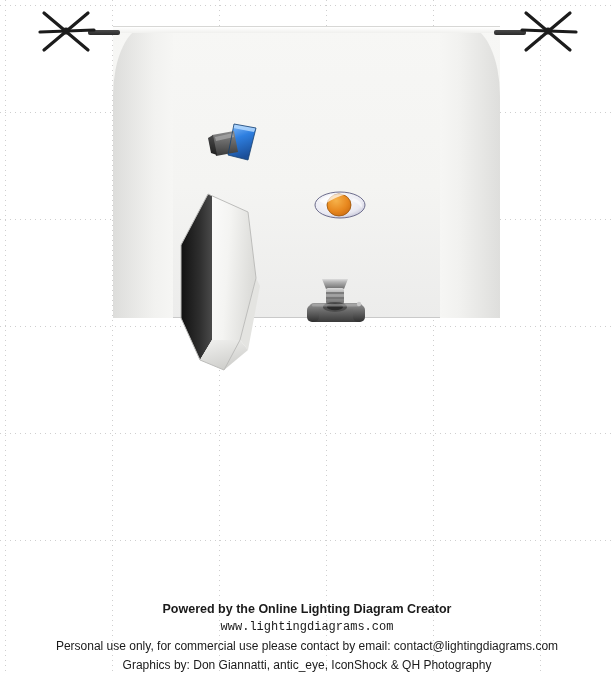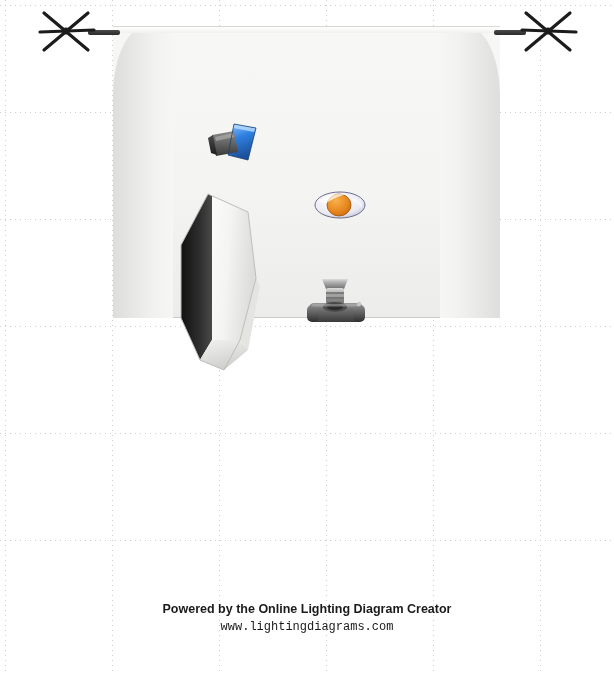--- a/index.html
+++ b/index.html
@@ -333,15 +333,17 @@
 
       <rect x="9" y="27" width="48" height="2.4" rx="1.2" fill="#b5b5b5" opacity="0.55"></rect>
 
       <circle cx="56" cy="27" r="2.2" fill="#c9c9c9"></circle>
     </svg>
   </div>
 
   <div class="footer">
     <div class="line1">Powered by the Online Lighting Diagram Creator</div>
     <div class="line2">www.lightingdiagrams.com</div>
+    <div class="line3">Personal use only, for commercial use please contact by email: contact@lightingdiagrams.com</div>
+    <div class="line4">Graphics by: Don Giannatti, antic_eye, IconShock &amp; QH Photography</div>
   </div>
 
 </div>
 
 </body></html>

